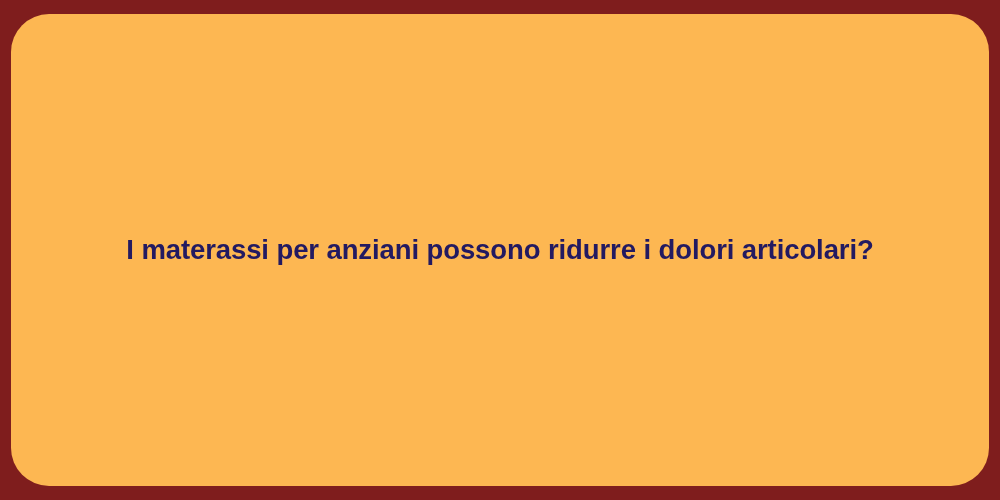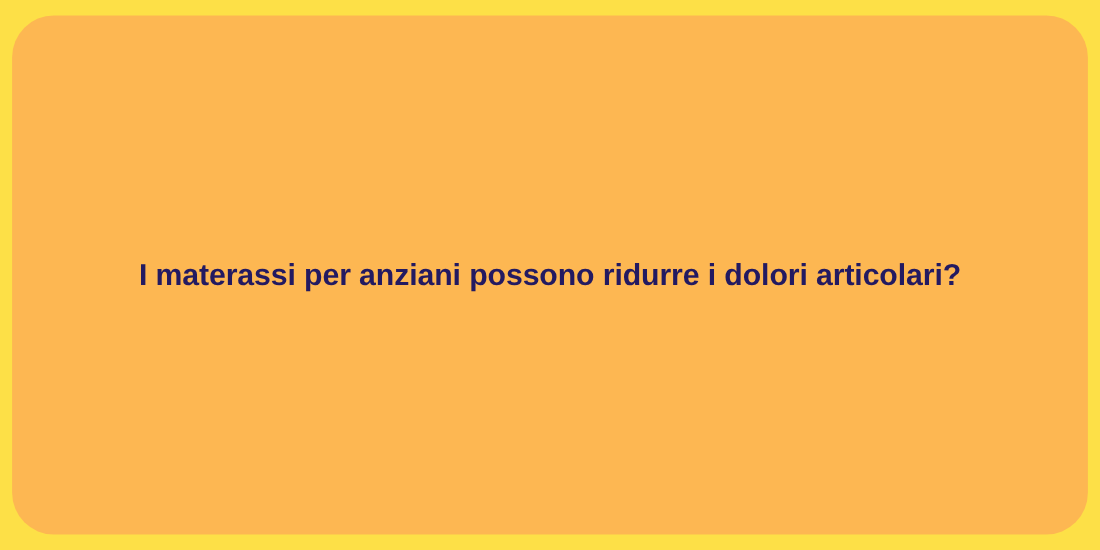--- a/index.html
+++ b/index.html
@@ -13,21 +13,21 @@
     height: 500px;
     overflow: hidden;
     font-family: "Liberation Sans", sans-serif;
   }
 
   .card-frame {
     position: relative;
     box-sizing: border-box;
     width: 1000px;
     height: 500px;
-    background: #fde047;
+    background: #7f1d1d;
     display: flex;
     align-items: center;
     justify-content: center;
   }
 
   .card-panel {
     position: absolute;
     left: 11px;
     top: 14px;
     width: 978px;

